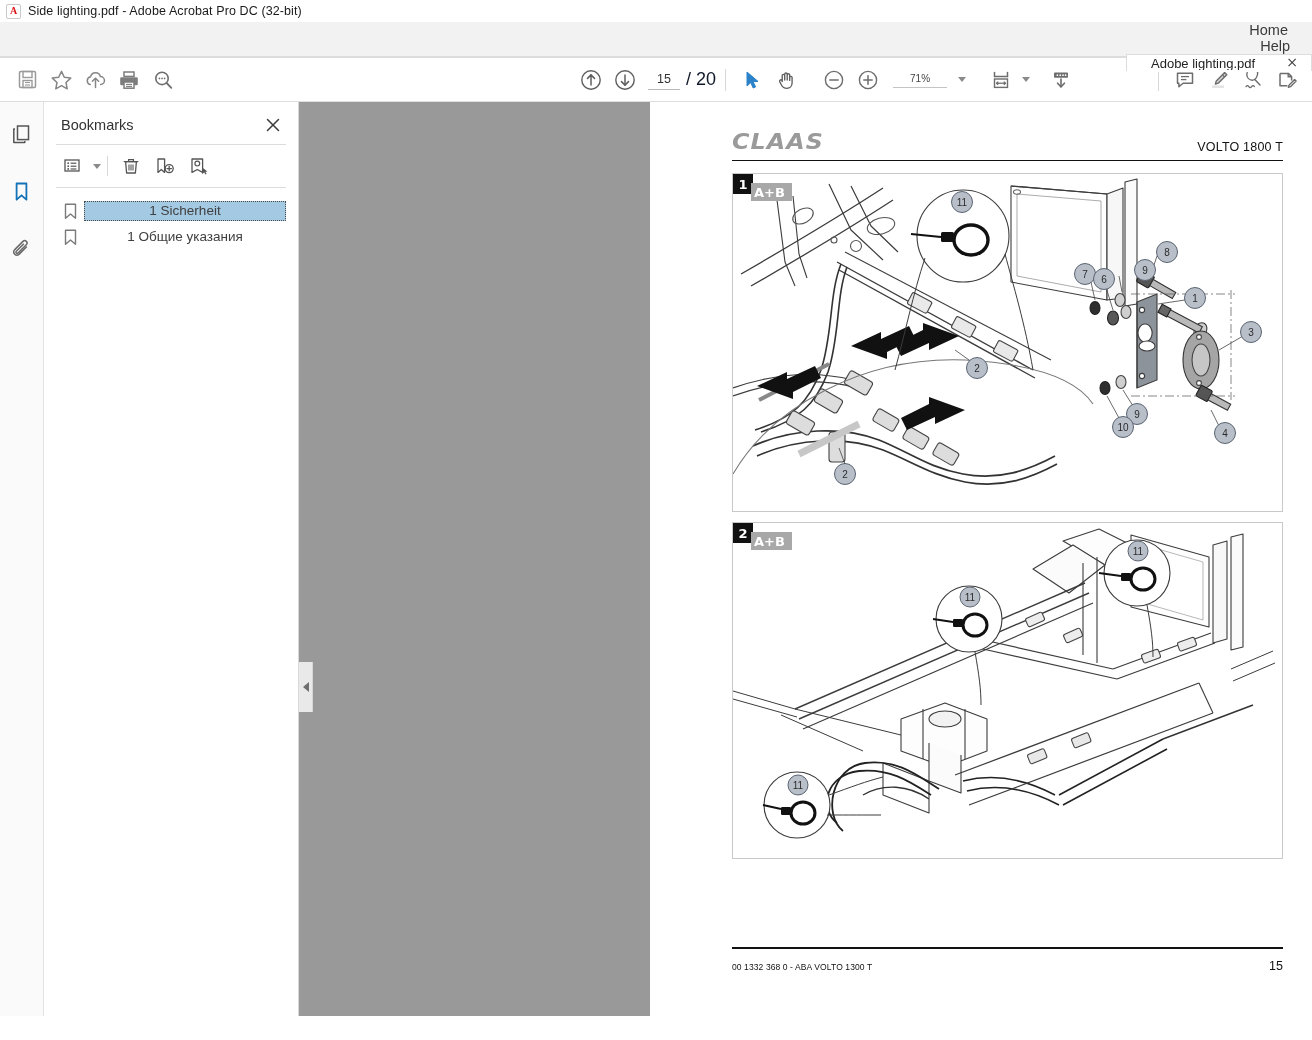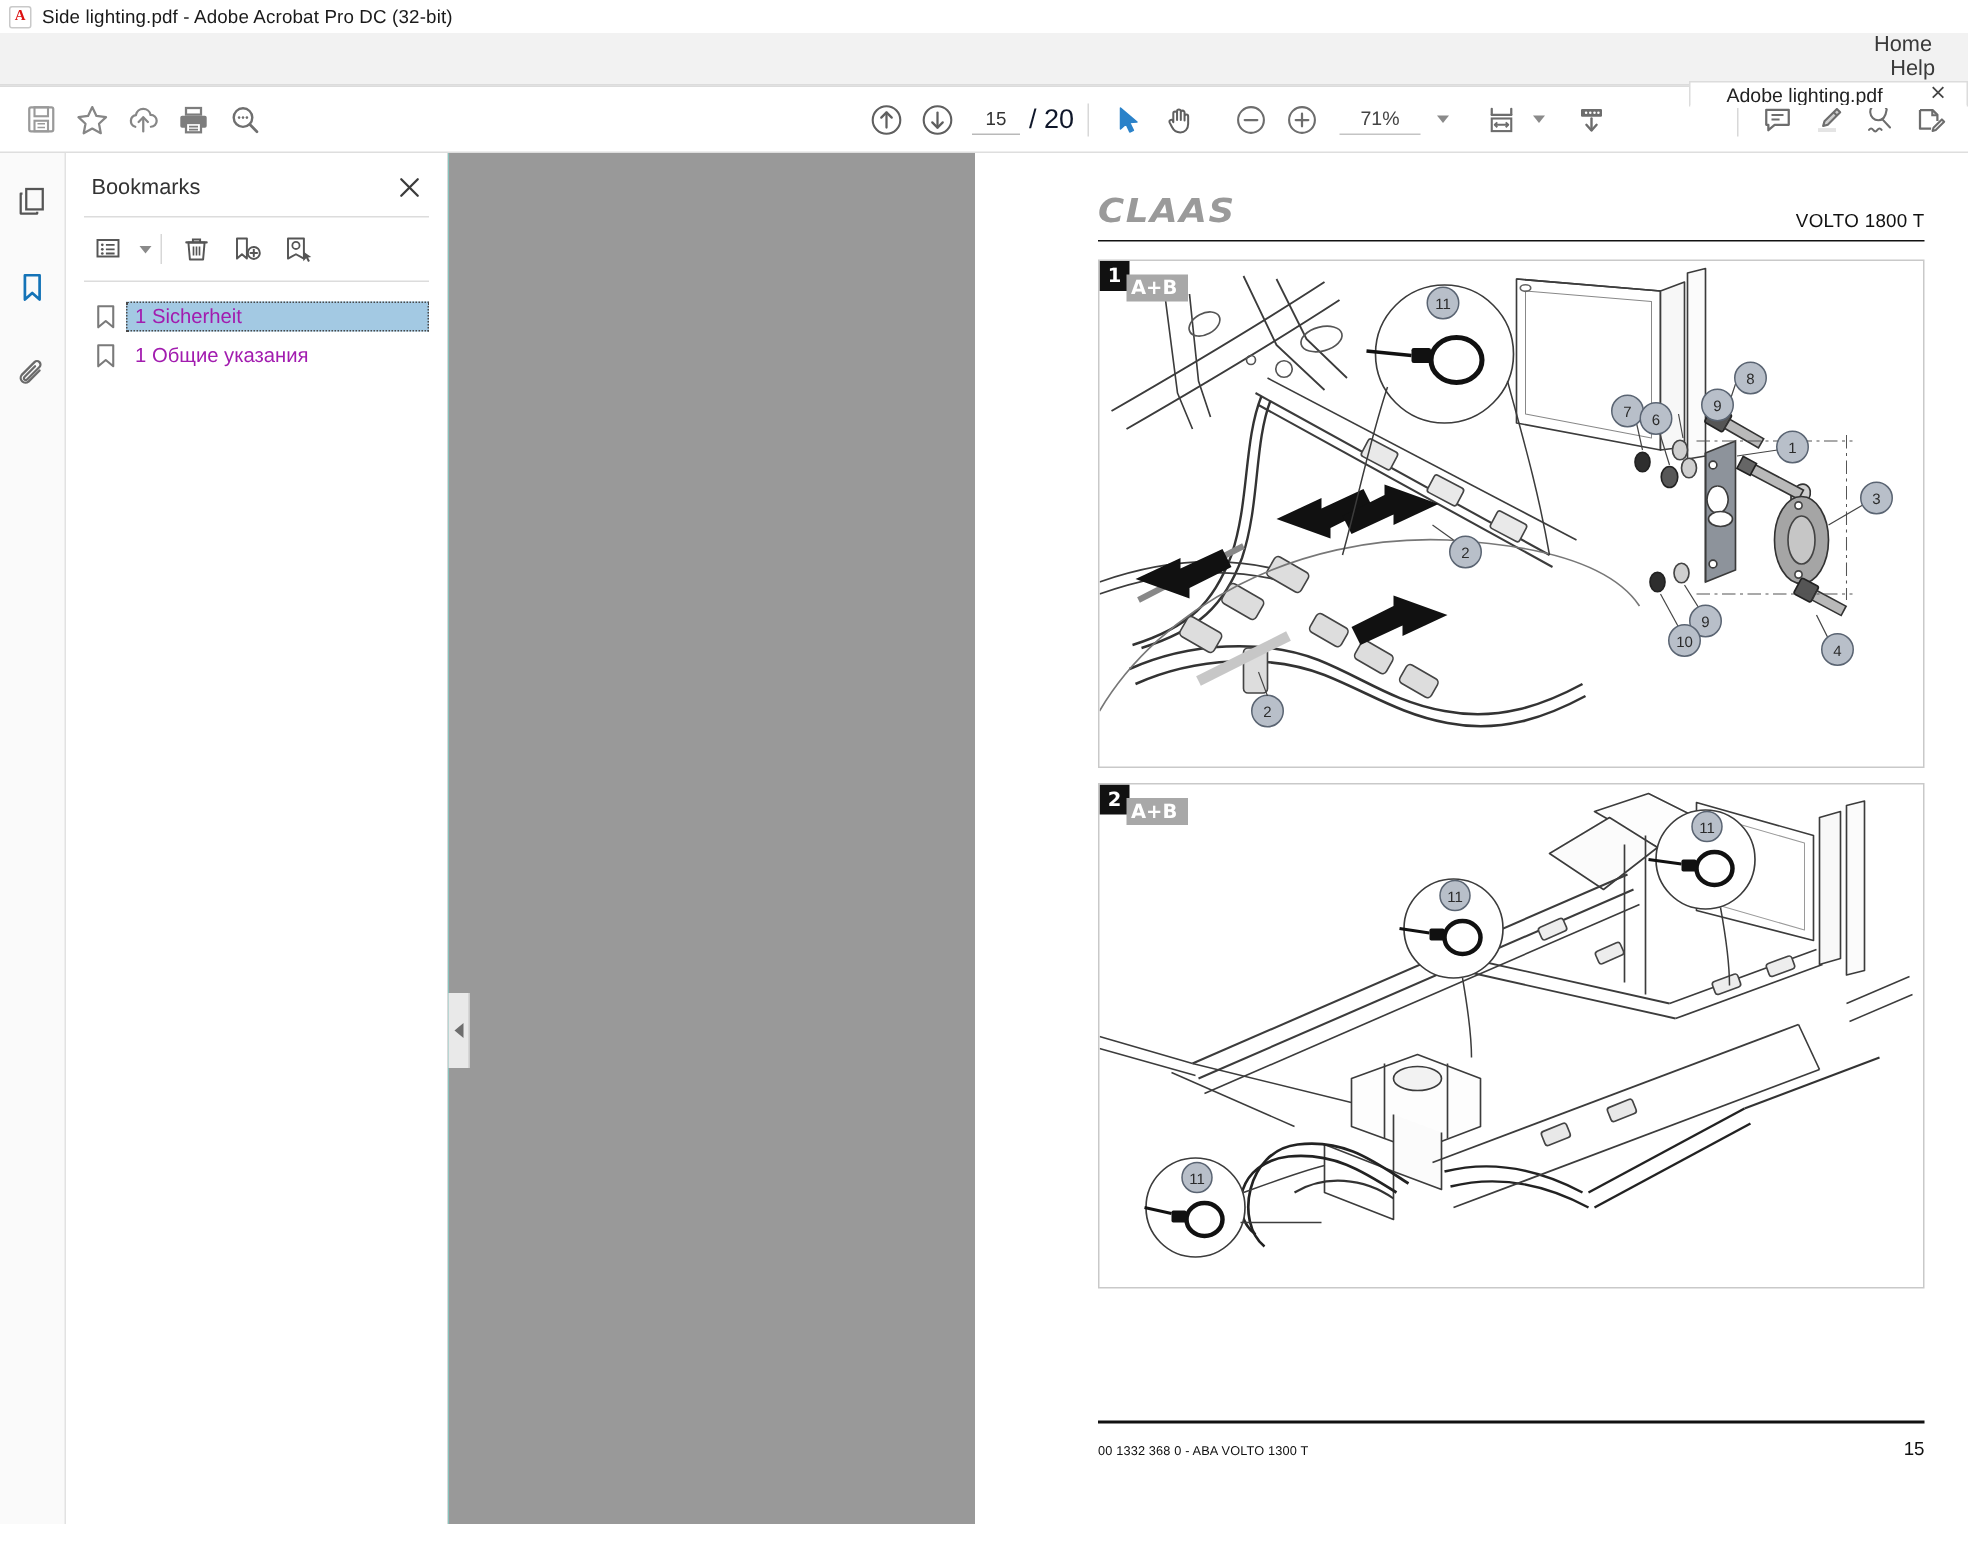--- a/index.html
+++ b/index.html
@@ -85,32 +85,32 @@
     display: flex; align-items: center; margin-left: 6px; font-size: 12.5px; color: #333;
   }
   .pageinput {
     width: 32px; text-align: center; font-size: 12.5px; color: #333;
     border: none; border-bottom: 1px solid #b9b9b9; background: transparent;
     padding: 2px 2px 3px; outline: none; font-family: inherit;
   }
   .pagetot { margin-left: 6px; font-size: 18px; color: #0f172a; }
   .zoombox { display: flex; align-items: center; margin-left: 8px; }
   .zoominput {
-    width: 54px; text-align: center; font-size: 13px; color: #444;
+    width: 54px; text-align: center; font-size: 10px; color: #444;
     border: none; border-bottom: 1px solid #c4c4c4; background: transparent;
     padding: 2px 0 3px; outline: none; font-family: inherit;
   }
   .caret {
     width: 0; height: 0; border-left: 4.5px solid transparent; border-right: 4.5px solid transparent;
     border-top: 5px solid #8a8a8a; margin-left: 11px; margin-right: 6px; cursor: pointer;
   }
   .caret.sm { margin-left: 4px; margin-right: 2px; }
 
   
-  .body { position: relative; height: 914px; display: flex; background: #fff; }
+  .body { position: relative; height: 914px; display: flex; background: #fff; text-align: center; }
 
   
   .rail {
     width: 44px; background: #fafafa; border-right: 1px solid #e2e2e2;
     display: flex; flex-direction: column; align-items: center; padding-top: 14px;
   }
   .railbtn {
     width: 34px; height: 34px; margin-bottom: 24px; display: flex;
     align-items: center; justify-content: center; cursor: pointer; border-radius: 2px;
   }
@@ -132,21 +132,21 @@
     width: 30px; height: 26px; display: flex; align-items: center; justify-content: center;
     cursor: pointer; border-radius: 2px; margin-right: 4px;
   }
   .pt-sep { width: 1px; height: 20px; background: #d7d7d7; margin: 0 8px 0 4px; }
   .bmlist { padding-top: 10px; }
   .bmrow {
     display: flex; align-items: center; padding: 3px 12px 3px 16px; cursor: pointer;
   }
   .bmrow .bmicon { width: 20px; display: flex; align-items: center; justify-content: center; margin-right: 4px;}
   .bmrow .bmlabel {
-    font-size: 13.5px; color: #a21caf; padding: 2px 6px 3px 6px; flex:1;
+    font-size: 13.5px; color: #404040; padding: 2px 6px 3px 6px; flex:1;
   }
   .bmrow.selected .bmlabel {
     background: #a3c9e3; outline: 1px dotted #4a4a4a; outline-offset: -1px;
   }
 
   
   .collapse-handle {
     position: absolute; left: 299px; top: 560px; width: 14px; height: 50px;
     background: #e9e9e9; display: flex; align-items: center; justify-content: center;
     cursor: pointer; z-index: 5; border-right: 1px solid #d6d6d6;

